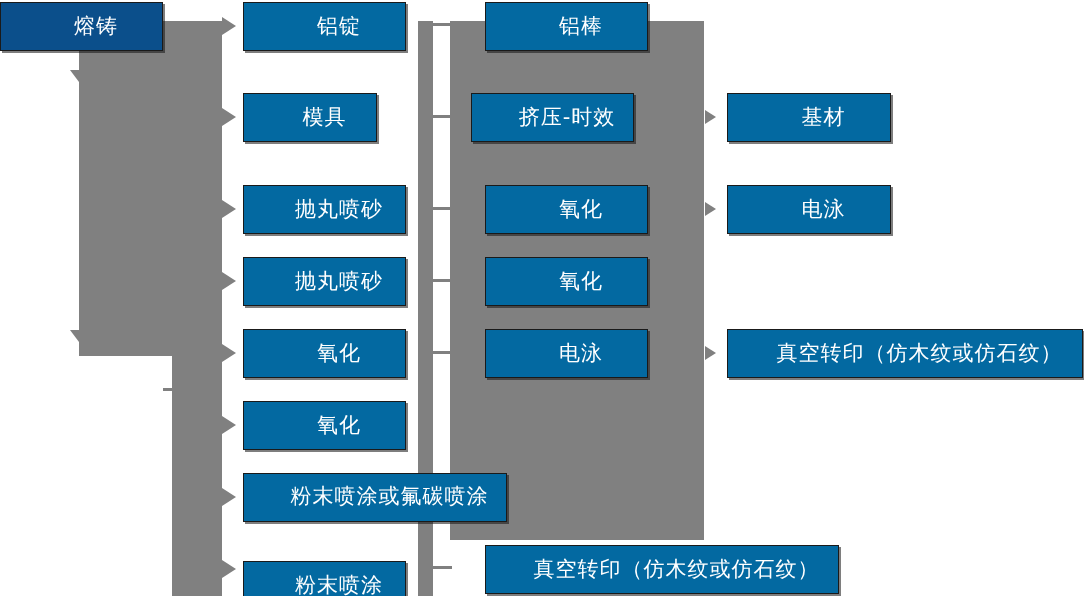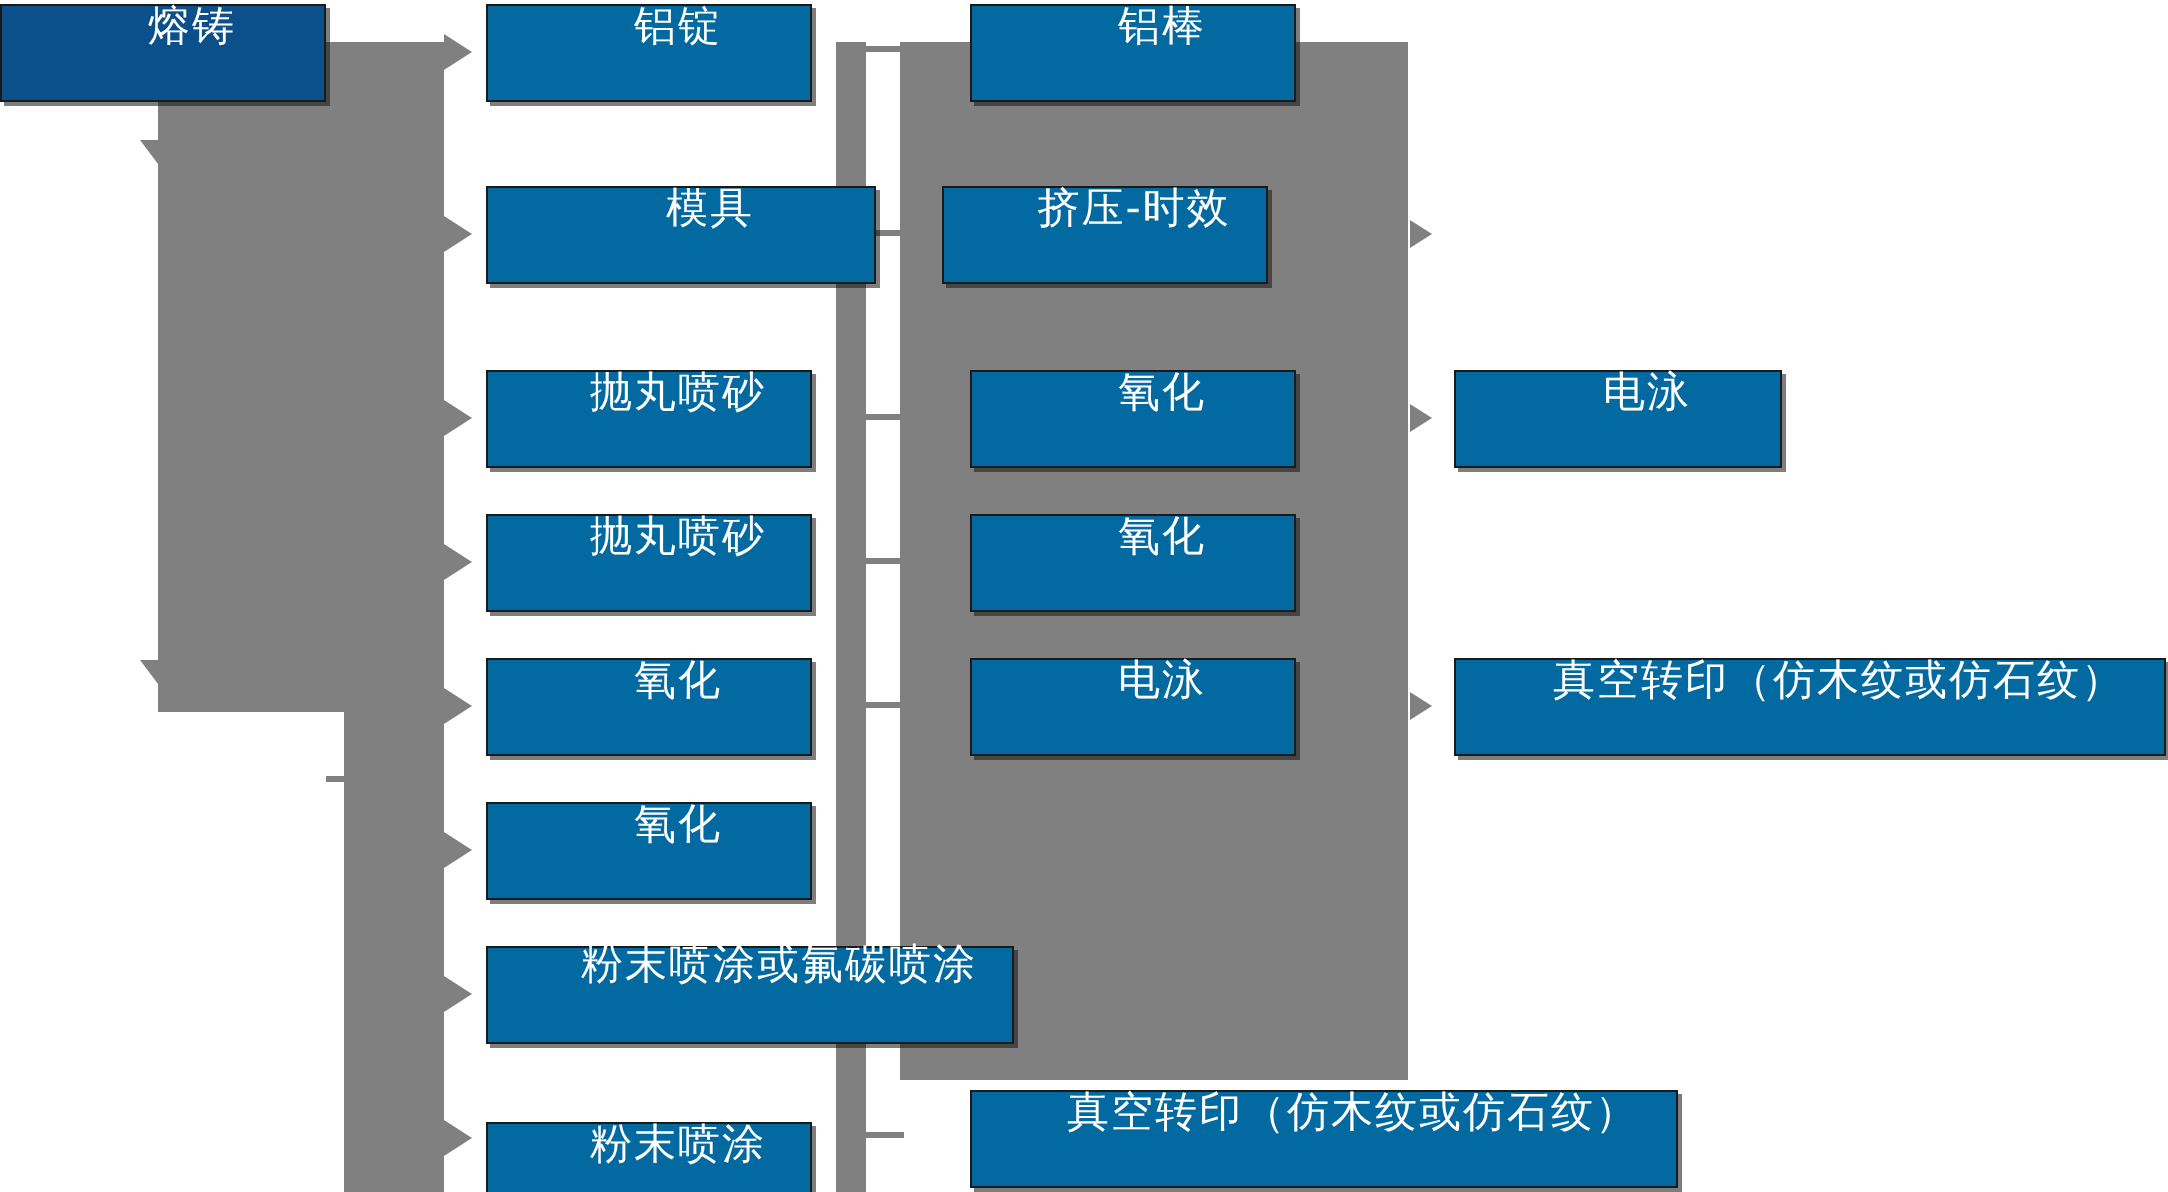--- a/index.html
+++ b/index.html
@@ -48,20 +48,21 @@
     position: absolute;
     background: #808080;
     height: 3px;
   }
 
   
   .node {
     position: absolute;
     box-sizing: border-box;
     display: flex;
+    align-items: center;
     justify-content: center;
     color: #ffffff;
     border: 1px solid #1a1a1a;
     box-shadow: 2px 2px 0 rgba(20,20,20,0.55);
     font-size: 21px;
     letter-spacing: 1px;
     line-height: 1;
     white-space: nowrap;
     user-select: none;
     padding-left: 29px;
@@ -107,21 +108,21 @@
   <div class="arrow-head small" style="left:705px; top:202px;"></div>
   <div class="arrow-head small" style="left:705px; top:346px;"></div>
 
   <div class="node dark" style="left:0px; top:2px; width:163px; height:49px;">
     <span>熔铸</span>
   </div>
 
   <div class="node light" style="left:243px; top:2px; width:163px; height:49px;">
     <span>铝锭</span>
   </div>
-  <div class="node light" style="left:243px; top:93px; width:195px; height:49px;">
+  <div class="node light" style="left:243px; top:93px; width:134px; height:49px;">
     <span>模具</span>
   </div>
   <div class="node light" style="left:243px; top:185px; width:163px; height:49px;">
     <span>抛丸喷砂</span>
   </div>
   <div class="node light" style="left:243px; top:257px; width:163px; height:49px;">
     <span>抛丸喷砂</span>
   </div>
   <div class="node light" style="left:243px; top:329px; width:163px; height:49px;">
     <span>氧化</span>
@@ -148,20 +149,23 @@
   <div class="node light" style="left:485px; top:257px; width:163px; height:49px;">
     <span>氧化</span>
   </div>
   <div class="node light" style="left:485px; top:329px; width:163px; height:49px;">
     <span>电泳</span>
   </div>
   <div class="node light wide" style="left:485px; top:545px; width:354px; height:49px;">
     <span>真空转印（仿木纹或仿石纹）</span>
   </div>
 
+  <div class="node light" style="left:727px; top:93px; width:164px; height:49px;">
+    <span>基材</span>
+  </div>
   <div class="node light" style="left:727px; top:185px; width:164px; height:49px;">
     <span>电泳</span>
   </div>
   <div class="node light wide" style="left:727px; top:329px; width:356px; height:49px;">
     <span>真空转印（仿木纹或仿石纹）</span>
   </div>
 
 </div>
 
 </body></html>

